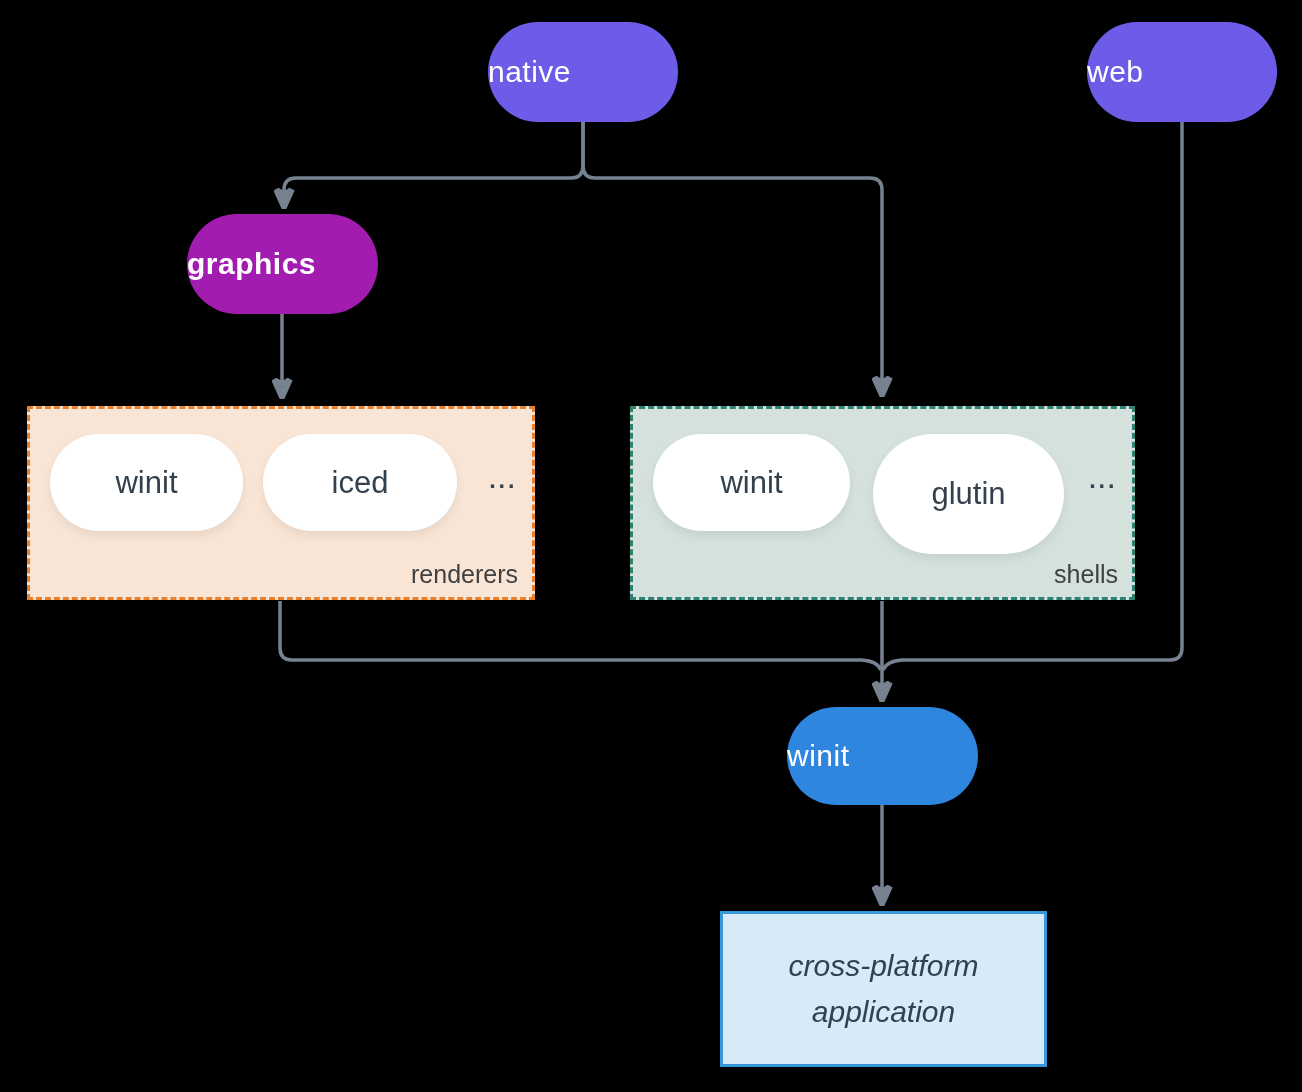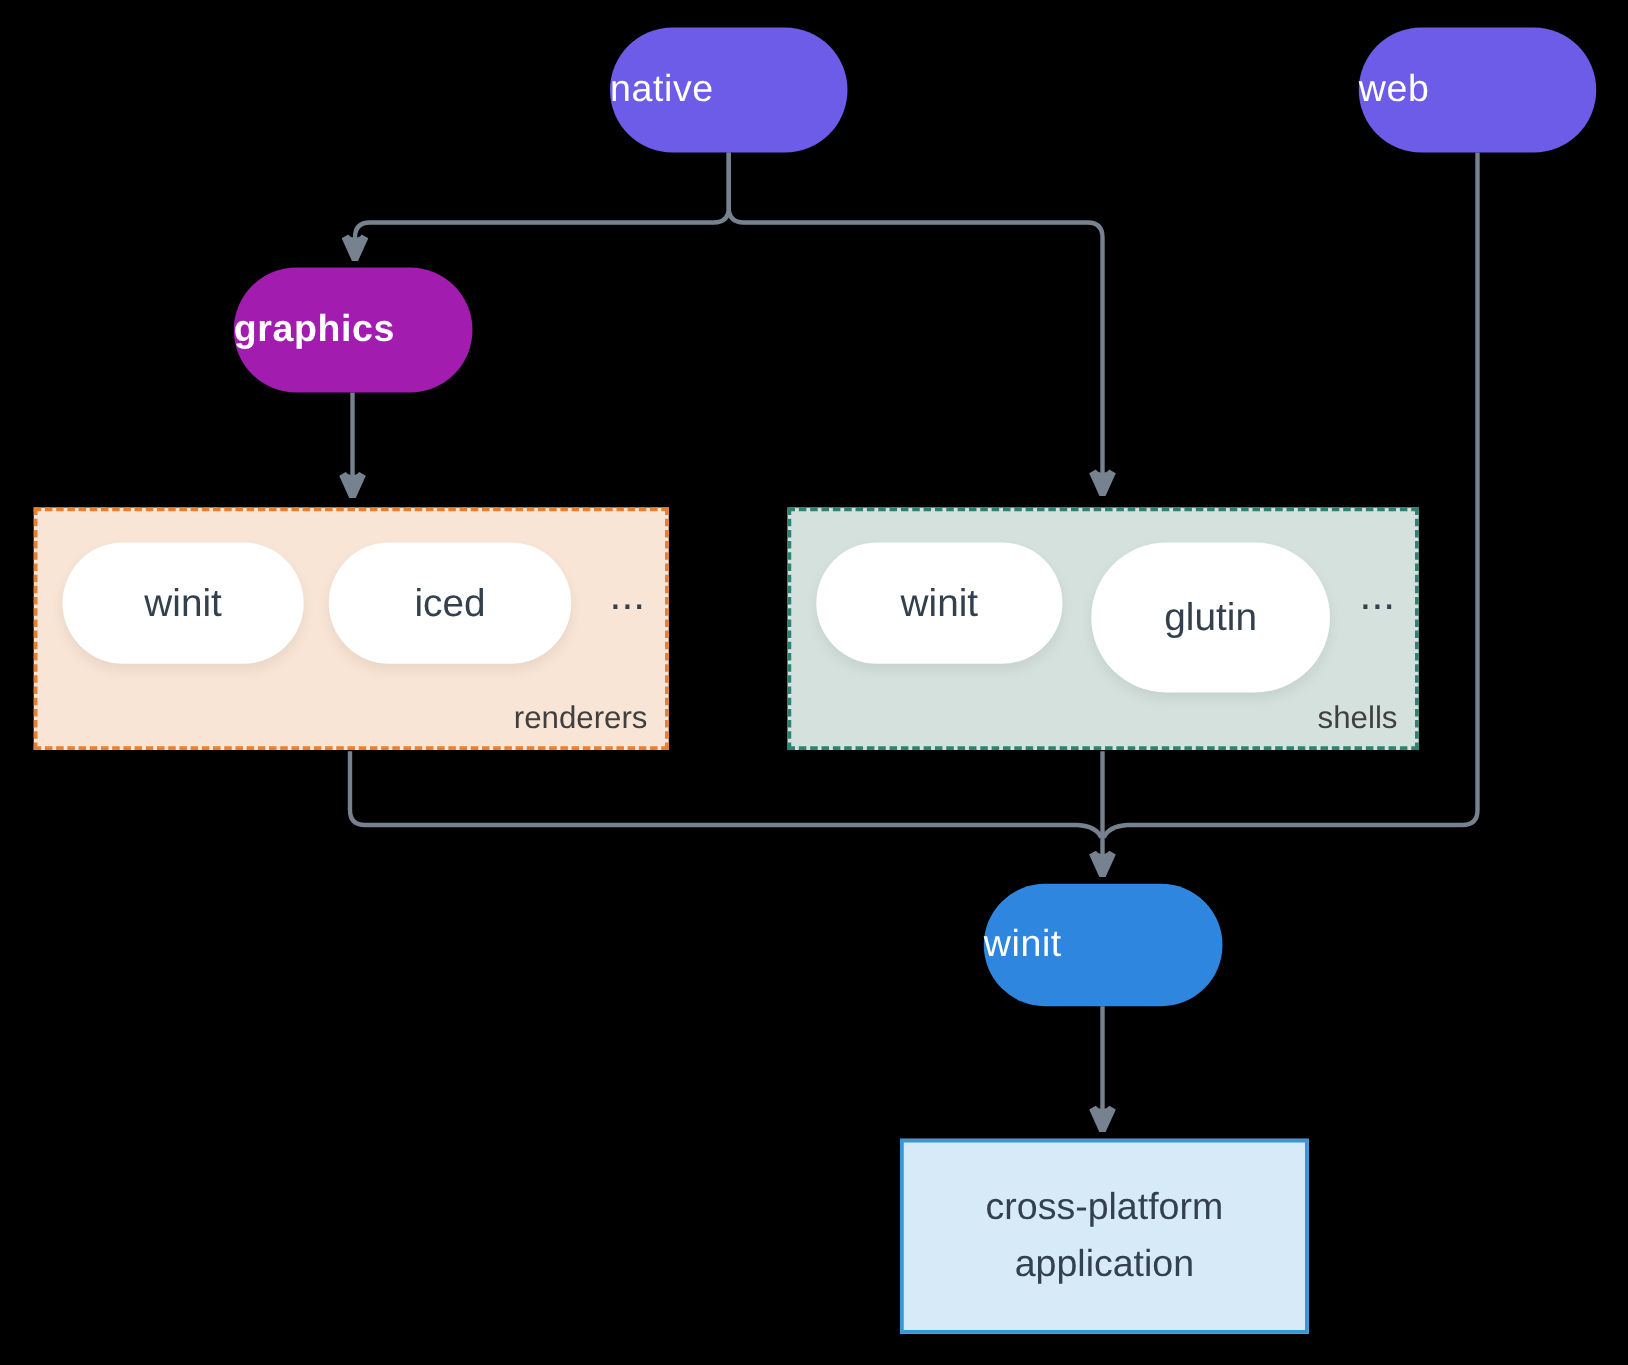--- a/index.html
+++ b/index.html
@@ -104,20 +104,21 @@
     background: #D6EAF8;
     border: 3px solid #3498DB;
     display: flex;
     align-items: center;
     justify-content: flex-end;
     text-align: center;
     color: #33414E;
     font-size: 30px;
     line-height: 1.55;
     padding: 16px 24px;
+    font-style: italic;
   }
 </style>
 </head>
 <body>
 
 <div class="canvas">
 
   <svg class="edges" viewBox="0 0 1302 1092" xmlns="http://www.w3.org/2000/svg">
     <defs>
       <marker id="arrow" viewBox="0 0 12 12" refX="10" refY="6" markerWidth="6" markerHeight="6" orient="auto" markerUnits="strokeWidth">

